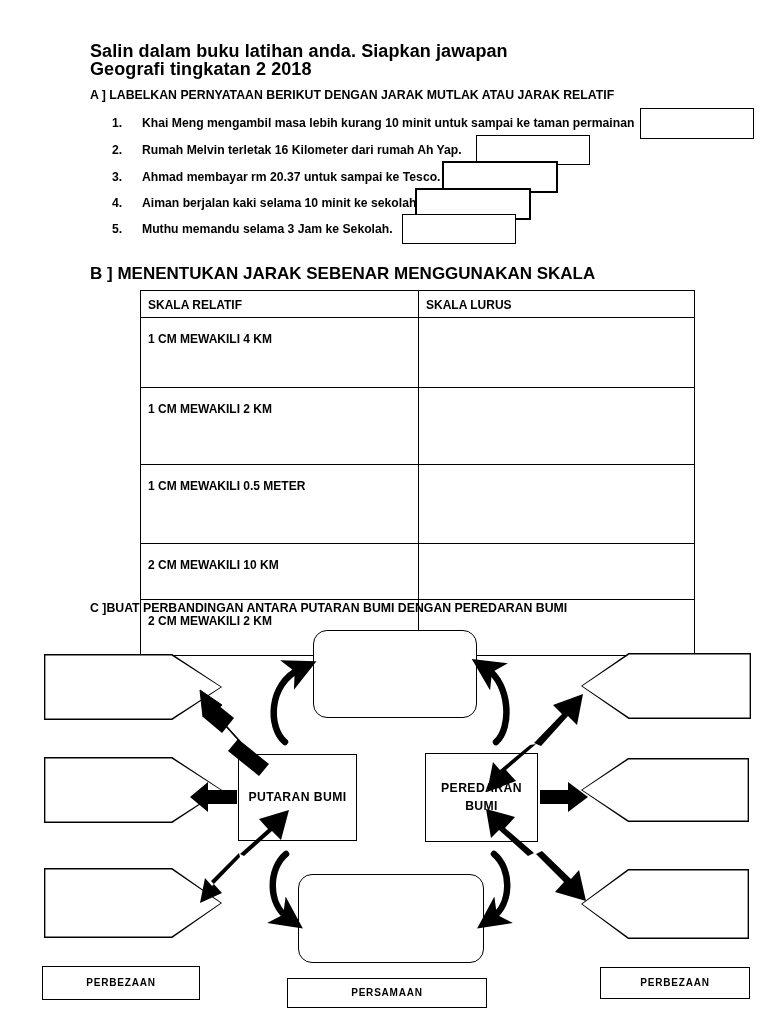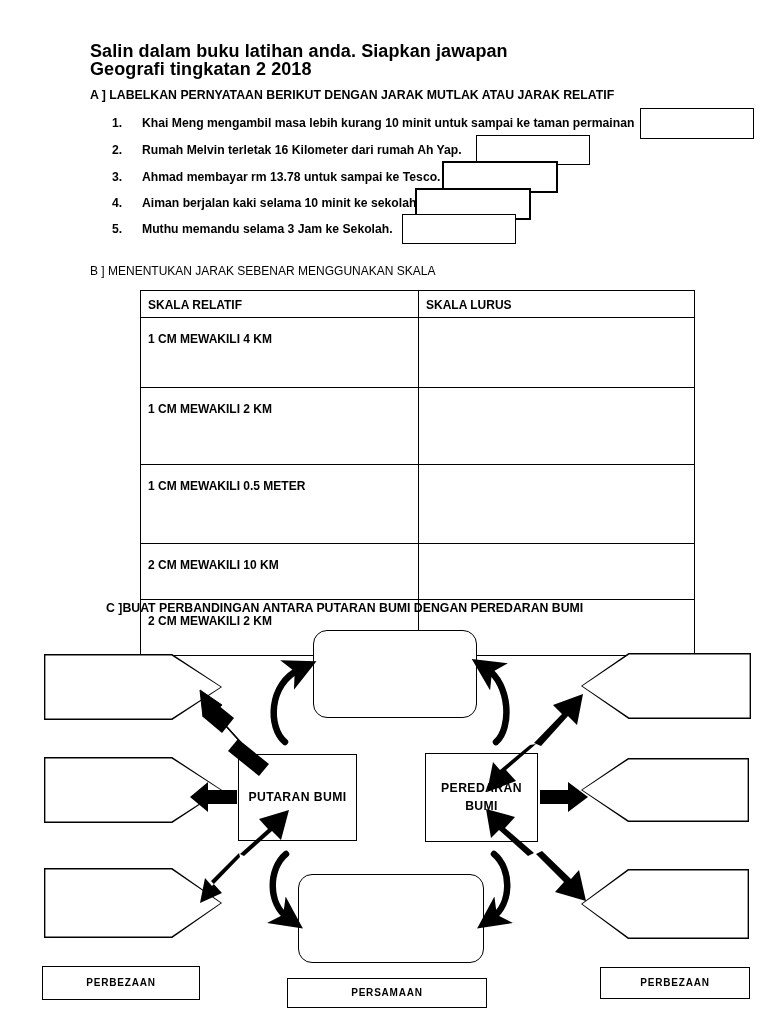--- a/index.html
+++ b/index.html
@@ -59,22 +59,22 @@
     border: 1px solid #000;
     background: #fff;
   }
   .qbox.thick { border-width: 2px; }
 
   
   #section-b-title {
     position: absolute;
     left: 90px;
     top: 264px;
-    font-size: 12px;
-    font-weight: normal;
+    font-size: 17px;
+    font-weight: bold;
     white-space: nowrap;
   }
   #scale-table {
     position: absolute;
     left: 140px;
     top: 290px;
     width: 538px;
     border-collapse: collapse;
     table-layout: fixed;
   }
@@ -87,21 +87,21 @@
     font-weight: bold;
   }
   #scale-table th { height: 19px; }
   #scale-table td.hcell { padding-top: 14px; }
   .col-a { width: 270px; }
   .col-b { width: 268px; margin-left: 10px; }
 
   
   #section-c-title {
     position: absolute;
-    left: 106px;
+    left: 90px;
     top: 601px;
     font-size: 12.3px;
     font-weight: bold;
     white-space: nowrap;
   }
 
   #diagram {
     position: absolute;
     left: 0;
     top: 0;
@@ -175,21 +175,21 @@
 
   <div id="section-a-title"><span class="lite">A ] LABELKAN PERNYATAAN BERIKUT DENGAN </span><span class="bold">JARAK MUTLAK</span><span class="lite"> ATAU </span><span class="bold">JARAK RELATIF</span></div>
 
   <div class="qrow" style="top:116px">
     <span class="qnum">1.</span><span>Khai Meng mengambil masa lebih kurang 10 minit untuk sampai ke taman permainan</span>
   </div>
   <div class="qrow" style="top:143px">
     <span class="qnum">2.</span><span>Rumah Melvin terletak 16 Kilometer dari rumah Ah Yap.</span>
   </div>
   <div class="qrow" style="top:170px">
-    <span class="qnum">3.</span><span>Ahmad membayar rm 13.78 untuk sampai ke Tesco.</span>
+    <span class="qnum">3.</span><span>Ahmad membayar rm 20.37 untuk sampai ke Tesco.</span>
   </div>
   <div class="qrow" style="top:196px">
     <span class="qnum">4.</span><span>Aiman berjalan kaki selama 10 minit ke sekolah.</span>
   </div>
   <div class="qrow" style="top:222px">
     <span class="qnum">5.</span><span>Muthu memandu selama 3 Jam ke Sekolah.</span>
   </div>
 
   <div class="qbox" style="left:640px; top:108px; width:112px; height:29px;"></div>
   <div class="qbox" style="left:476px; top:135px; width:112px; height:28px;"></div>

